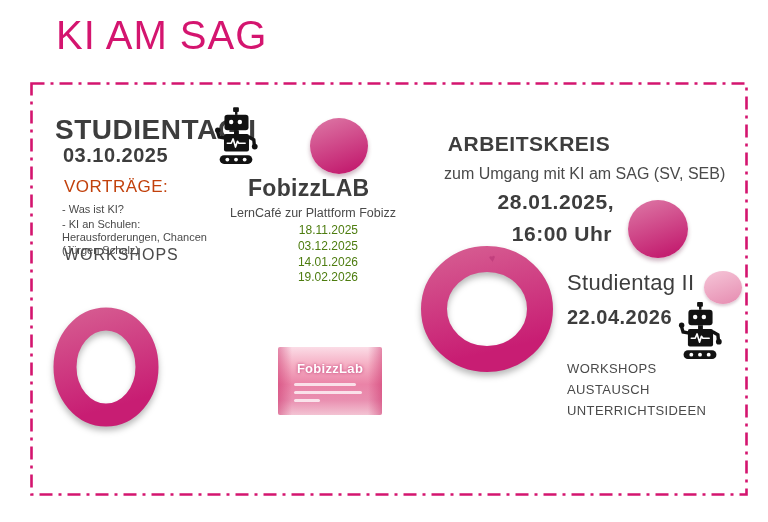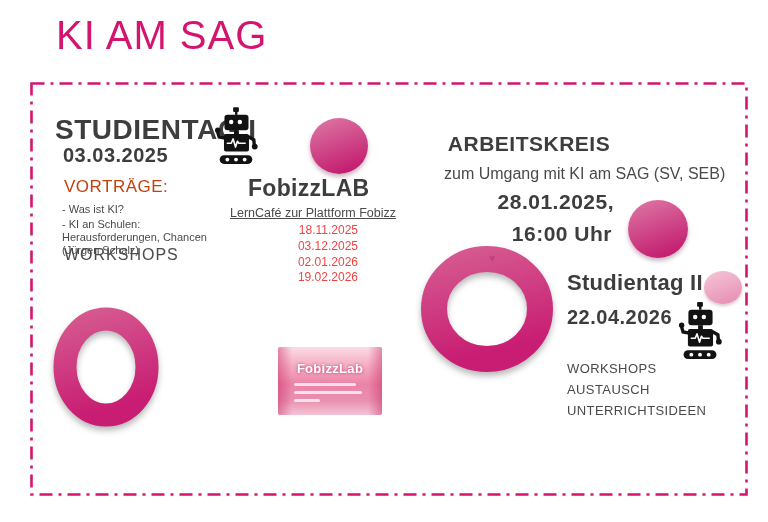--- a/index.html
+++ b/index.html
@@ -26,23 +26,23 @@
   .robot1{left:211px;top:107px;}
   .robot2{left:674px;top:302px;}
   
   .circle{
     border-radius:50%;
     background:linear-gradient(160deg,#da6d9f 12%,#c42071 85%);
     box-shadow:0 3px 4px rgba(90,10,50,.30);
   }
   .fl-circle{left:310px;top:118px;width:58px;height:56px;}
   .fl-heading{left:248px;top:175px;font-size:23px;font-weight:700;letter-spacing:.3px;}
-  .fl-subtitle{left:230px;top:206px;font-size:12.5px;color:#4a4a4a;white-space:nowrap;text-decoration:underline;}
+  .fl-subtitle{left:230px;top:206px;font-size:12.5px;color:#4a4a4a;white-space:nowrap;}
   .fl-dates{left:230px;top:223px;width:128px;text-align:right;font-size:12px;
-    line-height:15.8px;color:#ef4444;}
+    line-height:15.8px;color:#4d7c0f;}
   
   .fl-photo{
     left:278px;top:347px;width:104px;height:68px;border-radius:2px;overflow:hidden;
     background:linear-gradient(180deg,#fbdce6 0%,#f5afc4 26%,#ea83a7 55%,#e98fb0 78%,#f3c3d3 100%);
   }
   .fl-photo:before{content:"";position:absolute;left:0;top:0;width:14px;height:100%;
     background:linear-gradient(90deg,rgba(200,40,100,.45),rgba(200,40,100,0));}
   .fl-photo:after{content:"";position:absolute;right:0;top:0;width:14px;height:100%;
     background:linear-gradient(270deg,rgba(200,40,100,.45),rgba(200,40,100,0));}
   .fl-photo-title{
@@ -64,21 +64,21 @@
   .donut-left{left:52px;top:307px;}
   .donut-mid{left:420px;top:245px;}
   .donut-heart{left:489px;top:252px;font-size:11px;color:#c2407e;transform:rotate(-8deg);}
   
   .st2-circle{left:628px;top:200px;width:60px;height:58px;}
   .st2-small-circle{
     left:704px;top:271px;width:38px;height:33px;border-radius:50%;
     background:linear-gradient(160deg,#f4c0d4 10%,#e894b6 85%);
     box-shadow:0 2px 3px rgba(90,10,50,.22);
   }
-  .st2-heading{left:567px;top:270px;font-size:22px;font-weight:700;letter-spacing:.3px;}
+  .st2-heading{left:567px;top:270px;font-size:22px;font-weight:400;letter-spacing:.3px;}
   .st2-date{left:567px;top:306px;font-size:20px;font-weight:700;letter-spacing:.5px;}
   .st2-list{left:567px;top:358px;font-size:13px;color:#4a4a4a;letter-spacing:.4px;line-height:21px;}
 </style>
 </head>
 <body>
 
 <div id="stage">
 
   <div class="abs page-title">KI AM SAG</div>
 
@@ -102,21 +102,21 @@
     <circle cx="21" cy="15.5" r="2.3" fill="#ffffff"></circle>
     <circle cx="30" cy="15.5" r="2.3" fill="#ffffff"></circle>
     <polyline points="17,37.5 21,37.5 23,33 25.5,41.5 27.5,35.5 29,37.5 35.5,37.5" fill="none" stroke="#ffffff" stroke-width="1.7" stroke-linejoin="round" stroke-linecap="round"></polyline>
     <polyline points="13.5,32 8.5,31 7,26" fill="none" stroke="#121212" stroke-width="3.5" stroke-linecap="round"></polyline>
     <polyline points="39.5,31 44.5,34 45,39" fill="none" stroke="#121212" stroke-width="3.5" stroke-linecap="round"></polyline>
     <circle cx="17" cy="54.5" r="2" fill="#ffffff"></circle>
     <circle cx="26" cy="54.5" r="2" fill="#ffffff"></circle>
     <circle cx="35" cy="54.5" r="2" fill="#ffffff"></circle>
   </svg>
 
-  <div class="abs st1-date">03.03.2025</div>
+  <div class="abs st1-date">03.10.2025</div>
   <div class="abs st1-vortraege">VORTRÄGE:</div>
   <div class="abs st1-item1">- Was ist KI?</div>
   <div class="abs st1-item2">- KI an Schulen: Herausforderungen, Chancen (Jürgen Schalz)</div>
   <div class="abs st1-workshops">WORKSHOPS</div>
 
   <svg class="abs donut-left" width="108" height="124" viewBox="0 0 108 124" aria-hidden="true" style="filter:drop-shadow(0 4px 3px rgba(0,0,0,.28));">
     <defs>
       <linearGradient id="gd1" x1="0" y1="0" x2="0.25" y2="1">
         <stop offset="0" stop-color="#d5588f"></stop>
         <stop offset="1" stop-color="#c81d73"></stop>
@@ -124,21 +124,21 @@
     </defs>
     <ellipse cx="54" cy="60" rx="41" ry="48" fill="none" stroke="url(#gd1)" stroke-width="23"></ellipse>
   </svg>
 
   <div class="abs circle fl-circle"></div>
   <div class="abs fl-heading">FobizzLAB</div>
   <div class="abs fl-subtitle">LernCafé zur Plattform Fobizz</div>
   <div class="abs fl-dates">
     <div>18.11.2025</div>
     <div>03.12.2025</div>
-    <div>02.01.2026</div>
+    <div>14.01.2026</div>
     <div>19.02.2026</div>
   </div>
 
   <div class="abs fl-photo">
     <div class="fl-photo-title">FobizzLab</div>
     <div class="bar bar1"></div>
     <div class="bar bar2"></div>
     <div class="bar bar3"></div>
   </div>
 

